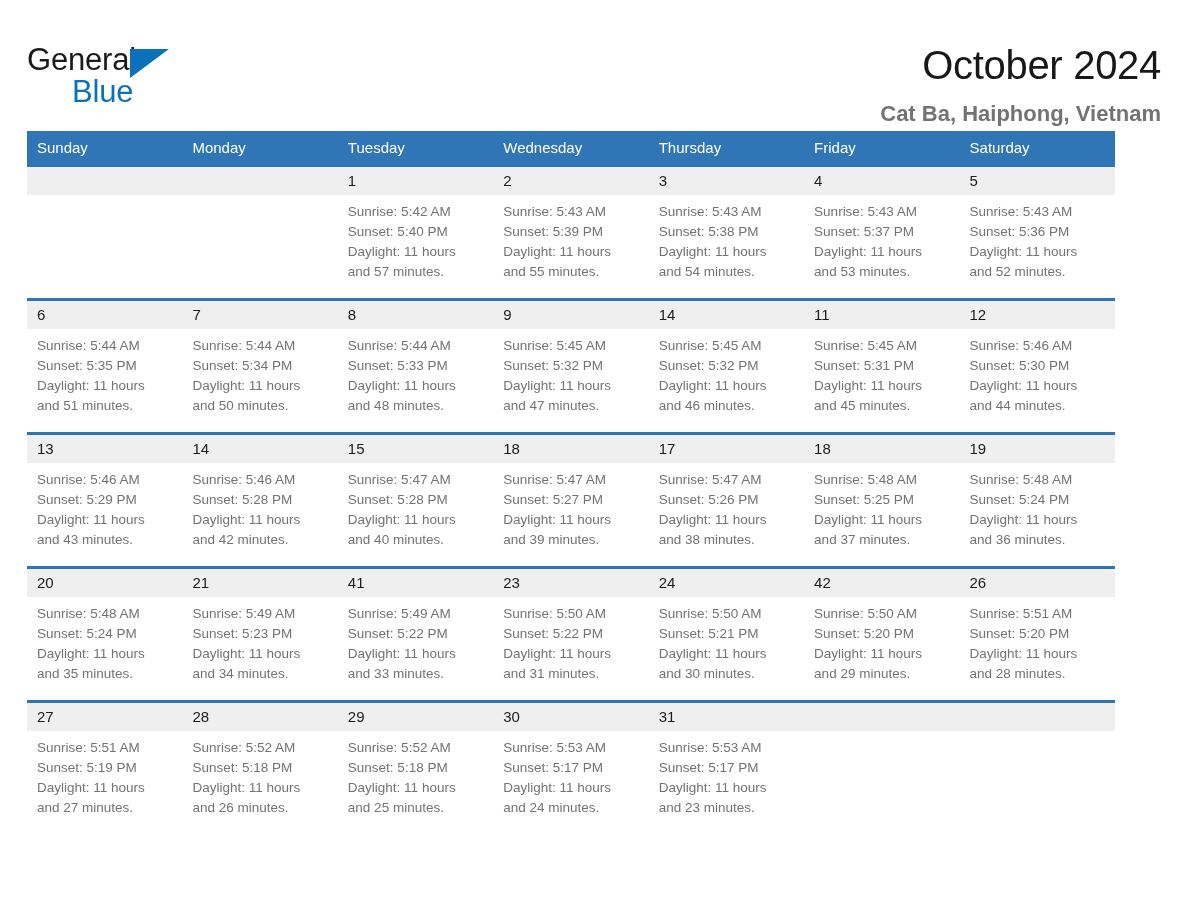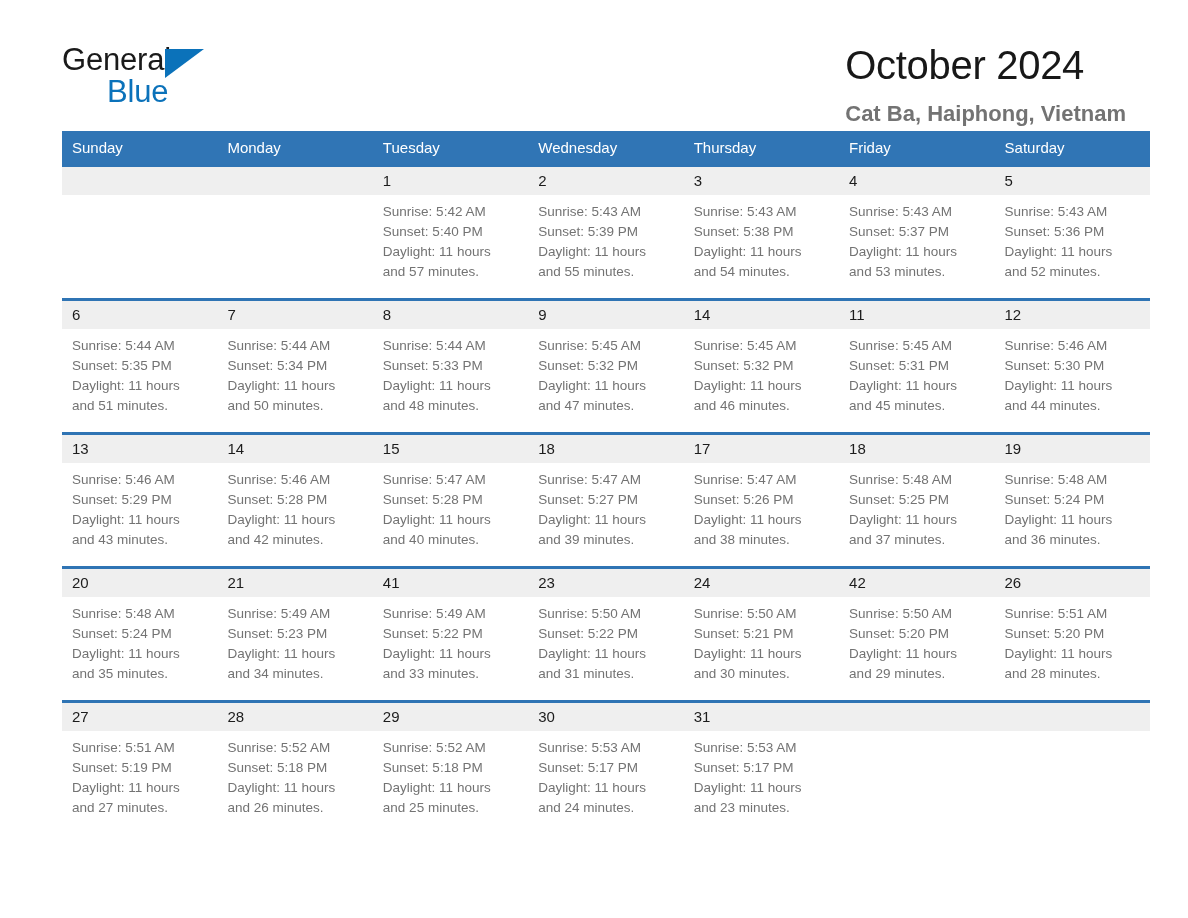--- a/index.html
+++ b/index.html
@@ -12,21 +12,21 @@
     background: #ffffff;
     font-family: "Liberation Sans", sans-serif;
     -webkit-font-smoothing: antialiased;
   }
 
   .page {
     position: relative;
     width: 1188px;
     height: 844px;
     box-sizing: border-box;
-    padding: 0 62px;
+    padding: 0 27px;
   }
 
   
   .header {
     display: flex;
     align-items: flex-start;
     justify-content: space-between;
     padding-top: 44px;
     height: 106px;
     box-sizing: border-box;
@@ -60,21 +60,21 @@
     position: absolute;
     left: 103px;
     top: 5px;
     width: 0;
     height: 0;
     border-left: 39px solid #0b72ba;
     border-bottom: 29px solid transparent;
   }
 
   .title-block {
-    text-align: left;
+    text-align: right;
     flex: 0 0 auto;
   }
   .month-title {
     font-size: 40px;
     color: #181818;
     line-height: 1.05;
     font-weight: normal;
     margin: 0;
     letter-spacing: -0.3px;
   }

